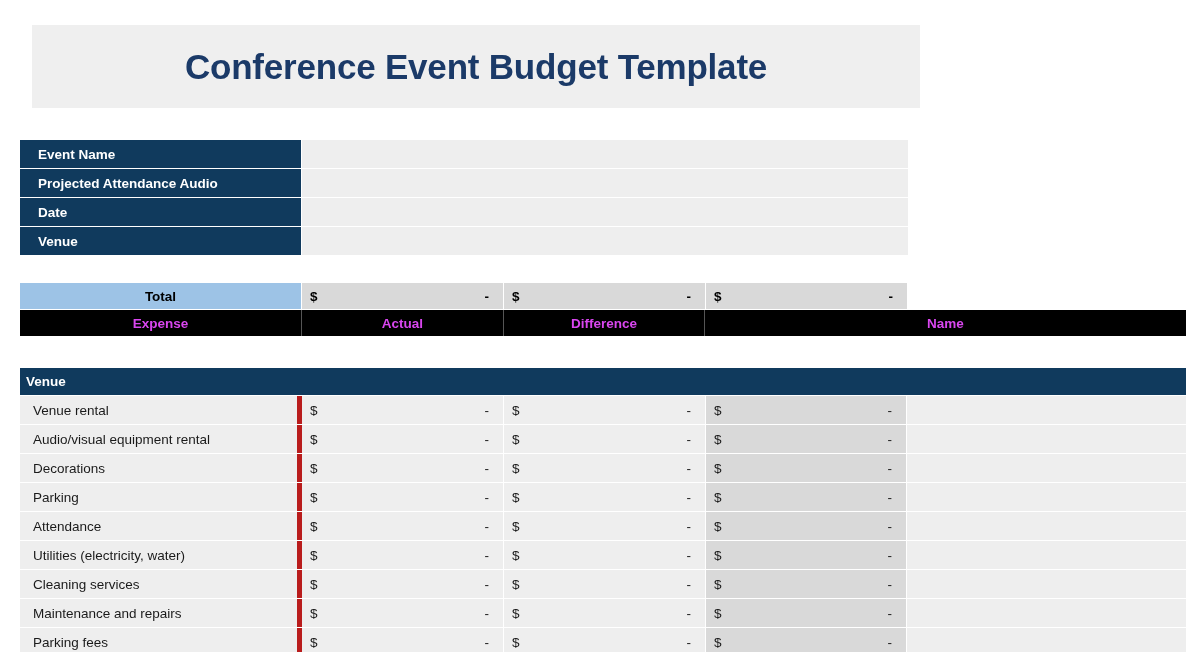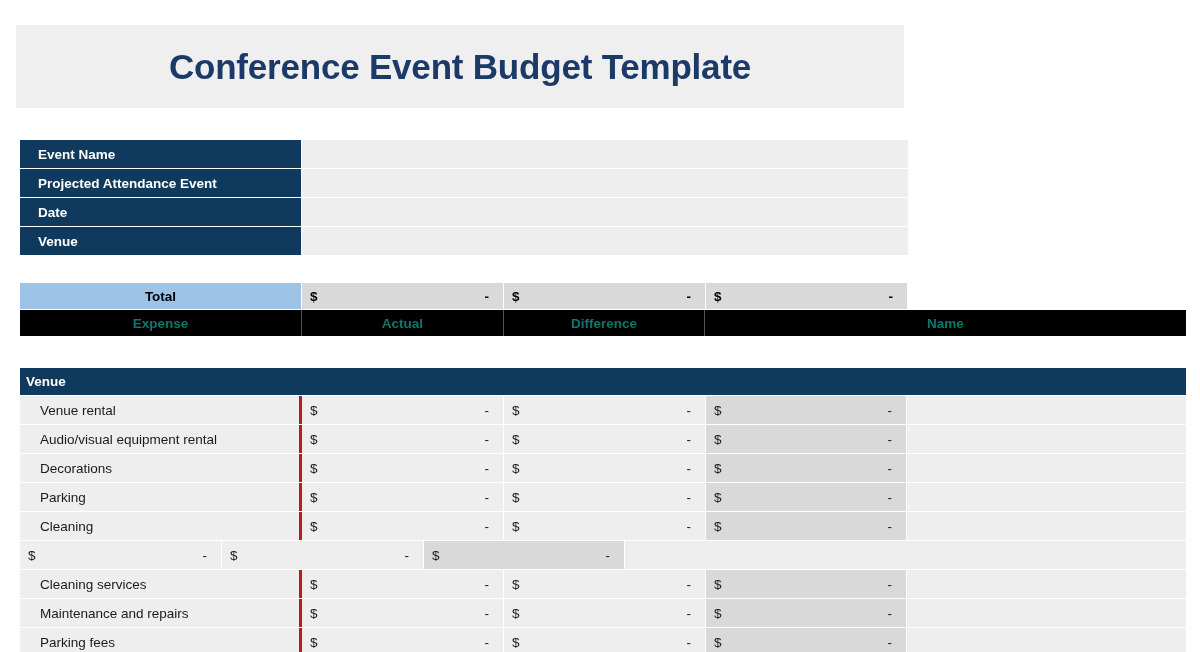--- a/index.html
+++ b/index.html
@@ -15,21 +15,21 @@
   .sheet {
     position: relative;
     width: 1200px;
     height: 652px;
     background: #ffffff;
   }
 
   
   .title-banner {
     position: absolute;
-    left: 16px;
+    left: 32px;
     top: 25px;
     width: 888px;
     height: 83px;
     background: #efefef;
     display: flex;
     align-items: center;
     justify-content: center;
   }
   .title-text {
     color: #1b3a68;
@@ -111,21 +111,21 @@
     background: #ffffff;
   }
 
   .col-header-row {
     display: flex;
     height: 26px;
     margin-top: 1px;
   }
   .col-header {
     background: #000000;
-    color: #0f766e;
+    color: #d946ef;
     font-size: 13.5px;
     font-weight: bold;
     display: flex;
     align-items: center;
     justify-content: center;
     border-right: 1px solid #555555;
   }
   .col-header.expense  { width: 282px; }
   .col-header.projected{ width: 202px; }
   .col-header.actual   { width: 202px; }
@@ -155,22 +155,22 @@
     height: 28px;
     margin-bottom: 1px;
   }
   .cell-name {
     width: 282px;
     background: #eeeeee;
     font-size: 13.5px;
     color: #1a1a1a;
     display: flex;
     align-items: center;
-    padding-left: 20px;
-    border-right: 3px solid #b91c1c;
+    padding-left: 13px;
+    border-right: 5px solid #b91c1c;
   }
   .cell-money {
     background: #eeeeee;
     font-size: 13.5px;
     color: #1a1a1a;
     display: flex;
     align-items: center;
     justify-content: space-between;
     padding: 0 14px 0 8px;
     border-right: 1px solid #ffffff;
@@ -197,21 +197,21 @@
   <div class="title-banner">
     <div class="title-text">Conference Event Budget Template</div>
   </div>
 
   <div class="info-block">
       <div class="info-row">
         <div class="info-label">Event Name</div>
         <div class="info-value"></div>
       </div>
       <div class="info-row">
-        <div class="info-label">Projected Attendance Event</div>
+        <div class="info-label">Projected Attendance Audio</div>
         <div class="info-value"></div>
       </div>
       <div class="info-row">
         <div class="info-label">Date</div>
         <div class="info-value"></div>
       </div>
       <div class="info-row">
         <div class="info-label">Venue</div>
         <div class="info-value"></div>
       </div>
@@ -303,36 +303,37 @@
           <span class="sym">$</span>
           <span class="dash">-</span>
         </div>
         <div class="cell-money diff">
           <span class="sym">$</span>
           <span class="dash">-</span>
         </div>
         <div class="cell-notes"></div>
       </div>
       <div class="expense-row">
-        <div class="cell-name">Cleaning</div>
-        <div class="cell-money projected">
-          <span class="sym">$</span>
-          <span class="dash">-</span>
-        </div>
-        <div class="cell-money actual">
-          <span class="sym">$</span>
-          <span class="dash">-</span>
-        </div>
-        <div class="cell-money diff">
-          <span class="sym">$</span>
-          <span class="dash">-</span>
-        </div>
-        <div class="cell-notes"></div>
-      </div>
-      <div class="expense-row">
+        <div class="cell-name">Attendance</div>
+        <div class="cell-money projected">
+          <span class="sym">$</span>
+          <span class="dash">-</span>
+        </div>
+        <div class="cell-money actual">
+          <span class="sym">$</span>
+          <span class="dash">-</span>
+        </div>
+        <div class="cell-money diff">
+          <span class="sym">$</span>
+          <span class="dash">-</span>
+        </div>
+        <div class="cell-notes"></div>
+      </div>
+      <div class="expense-row">
+        <div class="cell-name">Utilities (electricity, water)</div>
         <div class="cell-money projected">
           <span class="sym">$</span>
           <span class="dash">-</span>
         </div>
         <div class="cell-money actual">
           <span class="sym">$</span>
           <span class="dash">-</span>
         </div>
         <div class="cell-money diff">
           <span class="sym">$</span>

